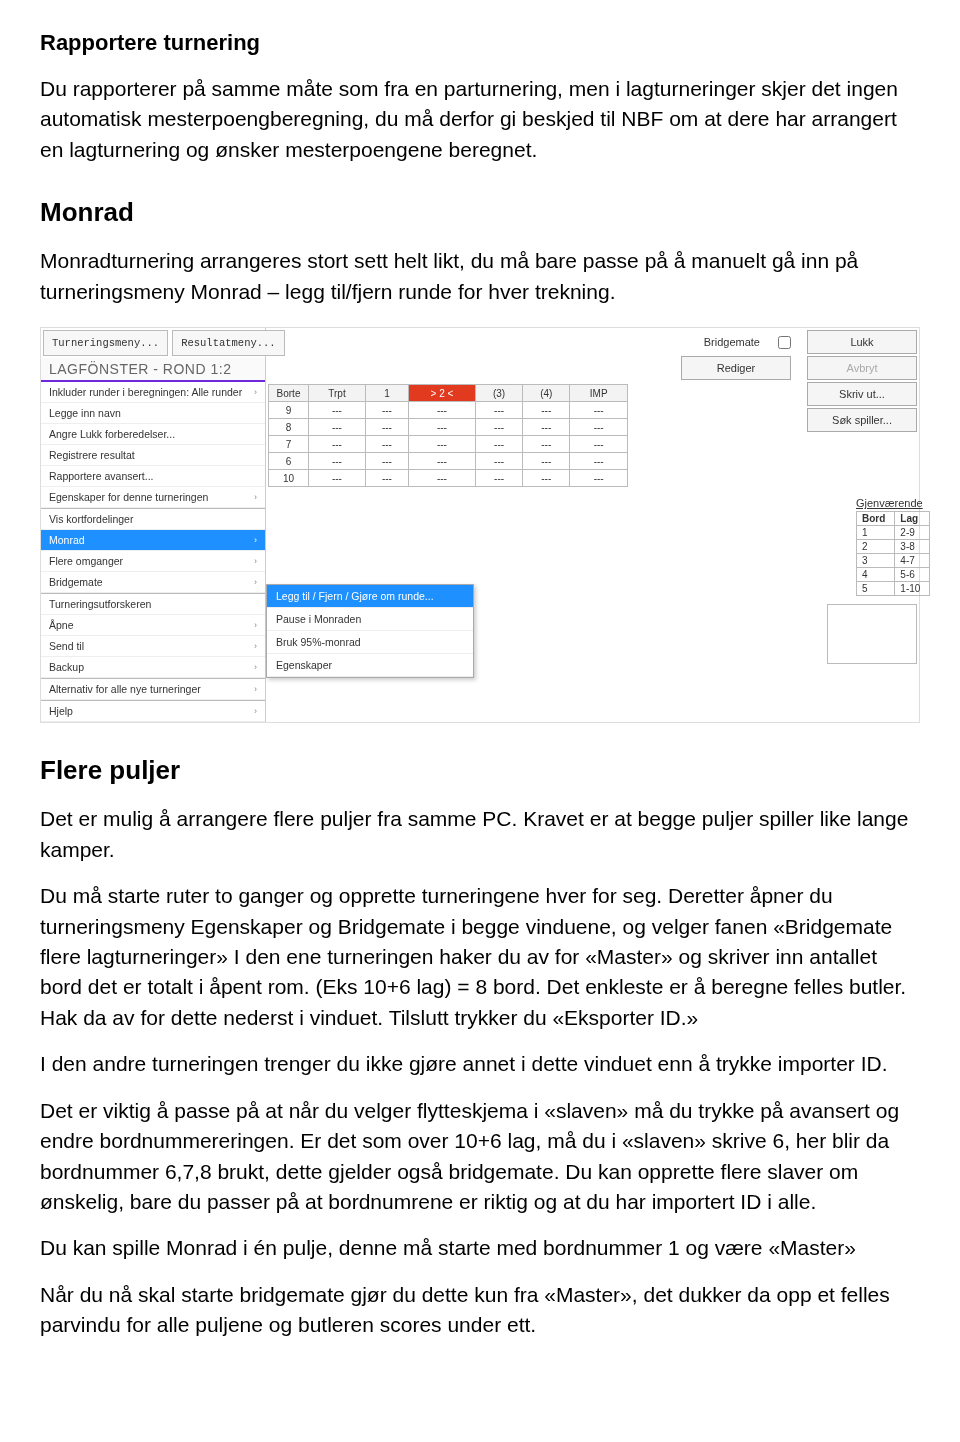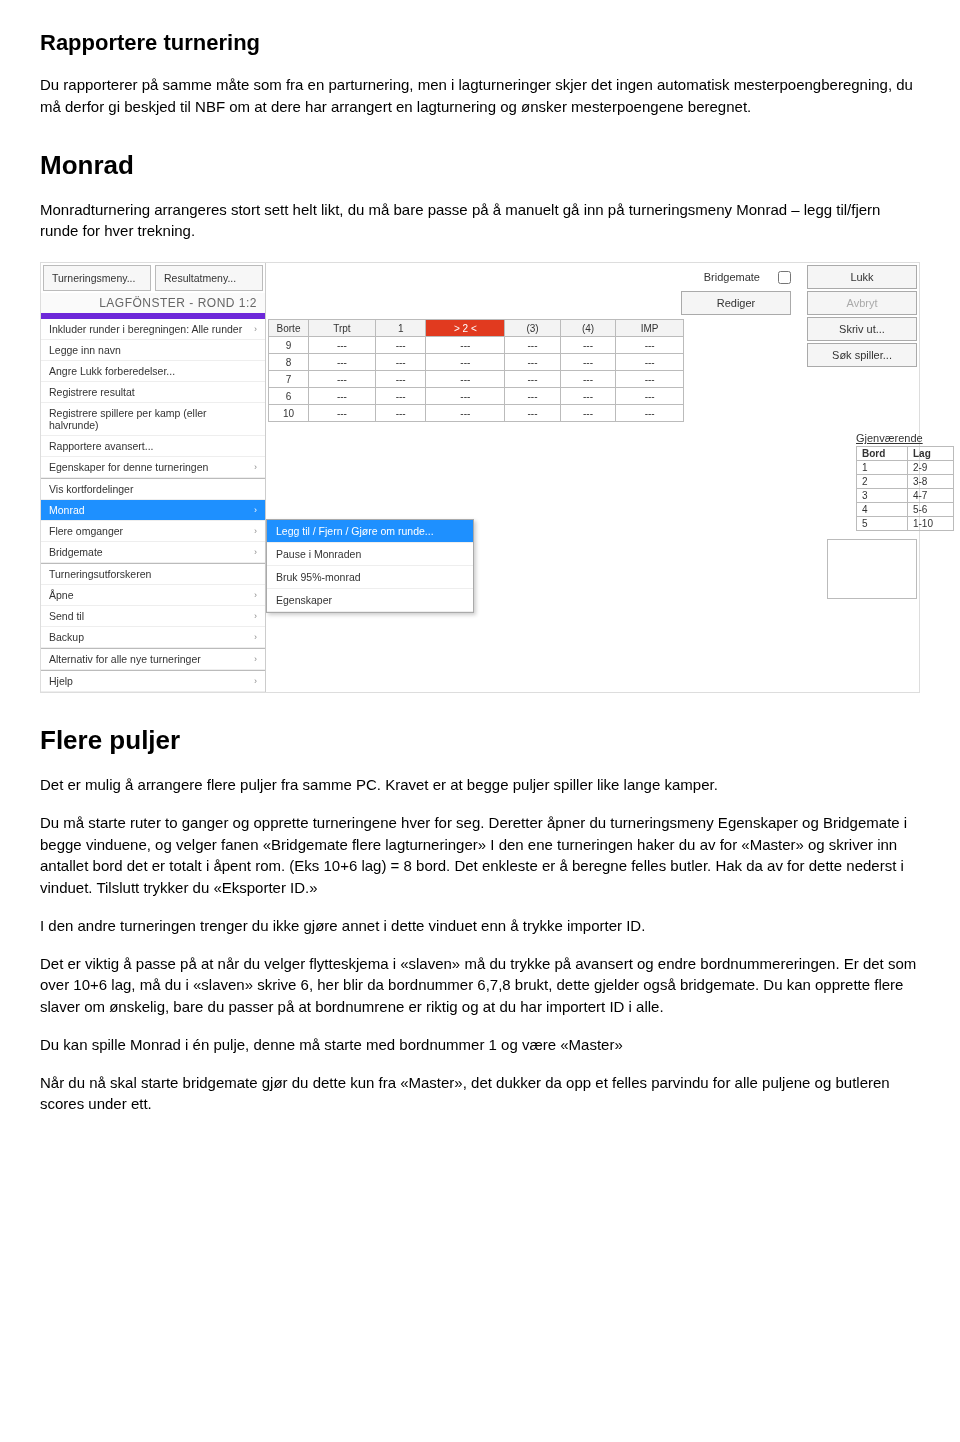--- a/index.html
+++ b/index.html
@@ -1,54 +1,54 @@
 <!DOCTYPE html>
 <html><head>
 <meta charset="utf-8">
 <style>
   * { box-sizing: border-box; margin: 0; padding: 0; }
   body { font-family: Arial, Helvetica, sans-serif; background: #fff; width: 960px; margin: 0 auto; padding: 30px 40px; color: #000; }
   h1 { font-size: 22px; font-weight: bold; margin-bottom: 18px; }
   h2 { font-size: 26px; font-weight: bold; margin-top: 32px; margin-bottom: 18px; }
-  p { font-size: 15px; line-height: 1.45; margin-bottom: 16px; }
+  p { font-size: 21px; line-height: 1.45; margin-bottom: 16px; }
 
   .screenshot { background: #fff; border: 1px solid #ddd; margin: 20px 0 30px 0; font-size: 10.5px; color: #333; position: relative; }
   .ss-top { display: flex; align-items: stretch; }
   .ss-menu-col { width: 225px; border-right: 1px solid #ccc; background: #fff; }
   .ss-menu-top-buttons { display: flex; }
-  .ss-menu-top-buttons div { flex: 1; padding: 6px 8px; border: 1px solid #bbb; background: #f7f7f7; margin: 2px; text-align: left; }
-  .ss-window-title { background: #fafafa; padding: 3px 8px; color: #666; font-size: 12px; letter-spacing: 0.5px; border-bottom: 6px solid #6d28d9; text-align: right; }
+  .ss-menu-top-buttons div { flex: 1; padding: 6px 8px; border: 1px solid #bbb; background: #f7f7f7; margin: 2px; text-align: left; font-family: Liberation Mono, monospace; }
+  .ss-window-title { background: #fafafa; padding: 3px 8px; color: #666; font-size: 14px; letter-spacing: 0.5px; border-bottom: 2px solid #6d28d9; }
   .ss-menu-list { list-style: none; }
   .ss-menu-list li { padding: 4px 8px; border-bottom: 1px solid #eee; display: flex; justify-content: space-between; align-items: center; }
   .ss-menu-list li.hl { background: #1e90ff; color: #fff; }
   .ss-menu-list li.sep { border-top: 1px solid #bbb; }
   .ss-chevron { color: #888; font-size: 9px; }
   .hl .ss-chevron { color: #fff; }
   .ss-submenu { position: absolute; left: 225px; top: 256px; width: 208px; background: #fff; border: 1px solid #aaa; z-index: 5; box-shadow: 2px 2px 4px rgba(0,0,0,0.2); }
   .ss-submenu div { padding: 5px 9px; border-bottom: 1px solid #eee; }
   .ss-submenu div.hl2 { background: #1e90ff; color: #fff; }
 
   .ss-right-area { flex: 1; display: flex; flex-direction: column; padding: 2px; }
 
   .ss-header-row { display: flex; justify-content: flex-end; gap: 4px; margin-bottom: 2px; }
   .ss-header-row .lbl { padding: 6px 10px; font-size: 11px; align-self: center; margin-right: 4px; }
   .ss-btn { border: 1px solid #aaa; background: #f5f5f5; padding: 5px 0; width: 110px; text-align: center; font-size: 11px; }
   .ss-btn.dis { color: #aaa; }
 
-  .ss-table { border-collapse: collapse; margin: 2px 0 4px 0; width: 416px; border-radius: 11px; }
+  .ss-table { border-collapse: collapse; margin: 2px 0 4px 0; width: 360px; border-radius: 11px; }
   .ss-table th, .ss-table td { border: 1px solid #bbb; padding: 2px 6px; font-size: 10px; text-align: center; height: 17px; }
   .ss-table th { background: #f3f3f3; font-weight: normal; }
   .ss-table th.redcell { background: #e13a1f; color: #fff; }
   .ss-table td.leftcell { text-align: center; width: 40px; }
   .ss-table-wrap { }
   .ss-right-btns { display: flex; flex-direction: column; gap: 2px; margin-left: auto; }
 
   .ss-remaining { margin-top: 6px; margin-left: auto; width: 94px; padding-left: 33px; }
   .ss-remaining-title { text-decoration: underline; font-size: 11px; margin-bottom: 2px; }
-  .ss-remaining table { border-collapse: collapse; width: 98px; }
+  .ss-remaining table { border-collapse: collapse; width: 74px; }
   .ss-remaining th, .ss-remaining td { border: 1px solid #bbb; padding: 1px 5px; font-size: 10px; text-align: left; }
   .ss-lower-box { border: 1px solid #bbb; width: 90px; height: 60px; margin-left: auto; margin-top: 8px; }
 
   .ss-right-upper { display:flex; gap:6px; align-items:flex-start; }
 </style>
 </head>
 <body>
 
 <h1>Rapportere turnering</h1>
 <p>Du rapporterer på samme måte som fra en parturnering, men i lagturneringer skjer det ingen automatisk mesterpoengberegning, du må derfor gi beskjed til NBF om at dere har arrangert en lagturnering og ønsker mesterpoengene beregnet.</p>
@@ -71,23 +71,20 @@
           <span class="ss-chevron">›</span>
         </li>
         <li>
             <span>Legge inn navn</span>
           </li>
         <li>
             <span>Angre Lukk forberedelser...</span>
           </li>
         <li>
             <span>Registrere resultat</span>
-          </li>
-        <li>
-            <span>Registrere spillere per kamp (eller halvrunde)</span>
           </li>
         <li>
             <span>Rapportere avansert...</span>
           </li>
         <li>
             <span>Egenskaper for denne turneringen</span>
             <span class="ss-chevron">›</span>
           </li>
         <li class="sep">
             <span>Vis kortfordelinger</span>

